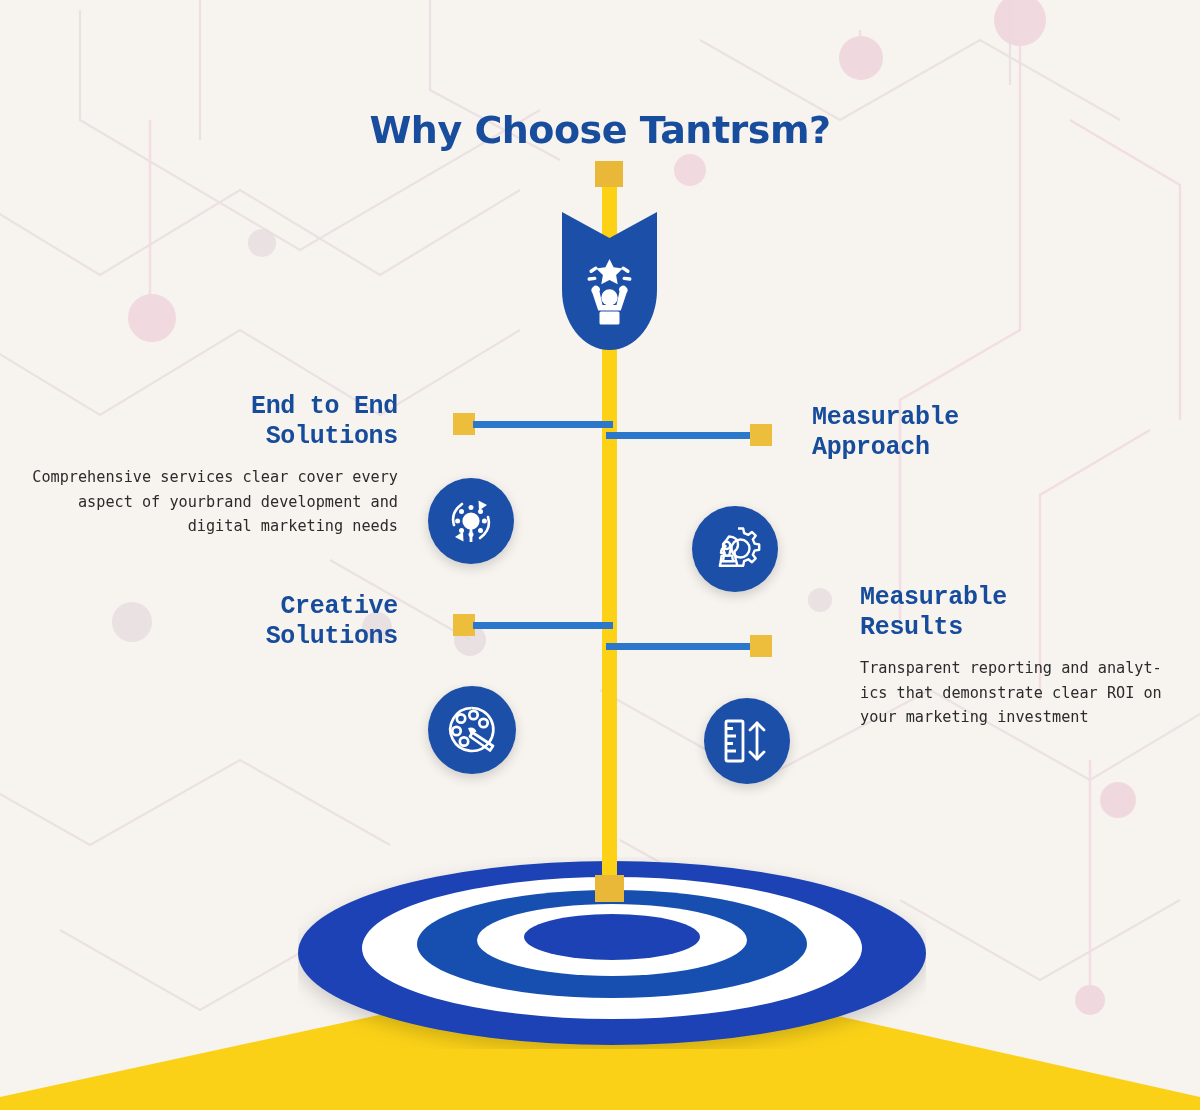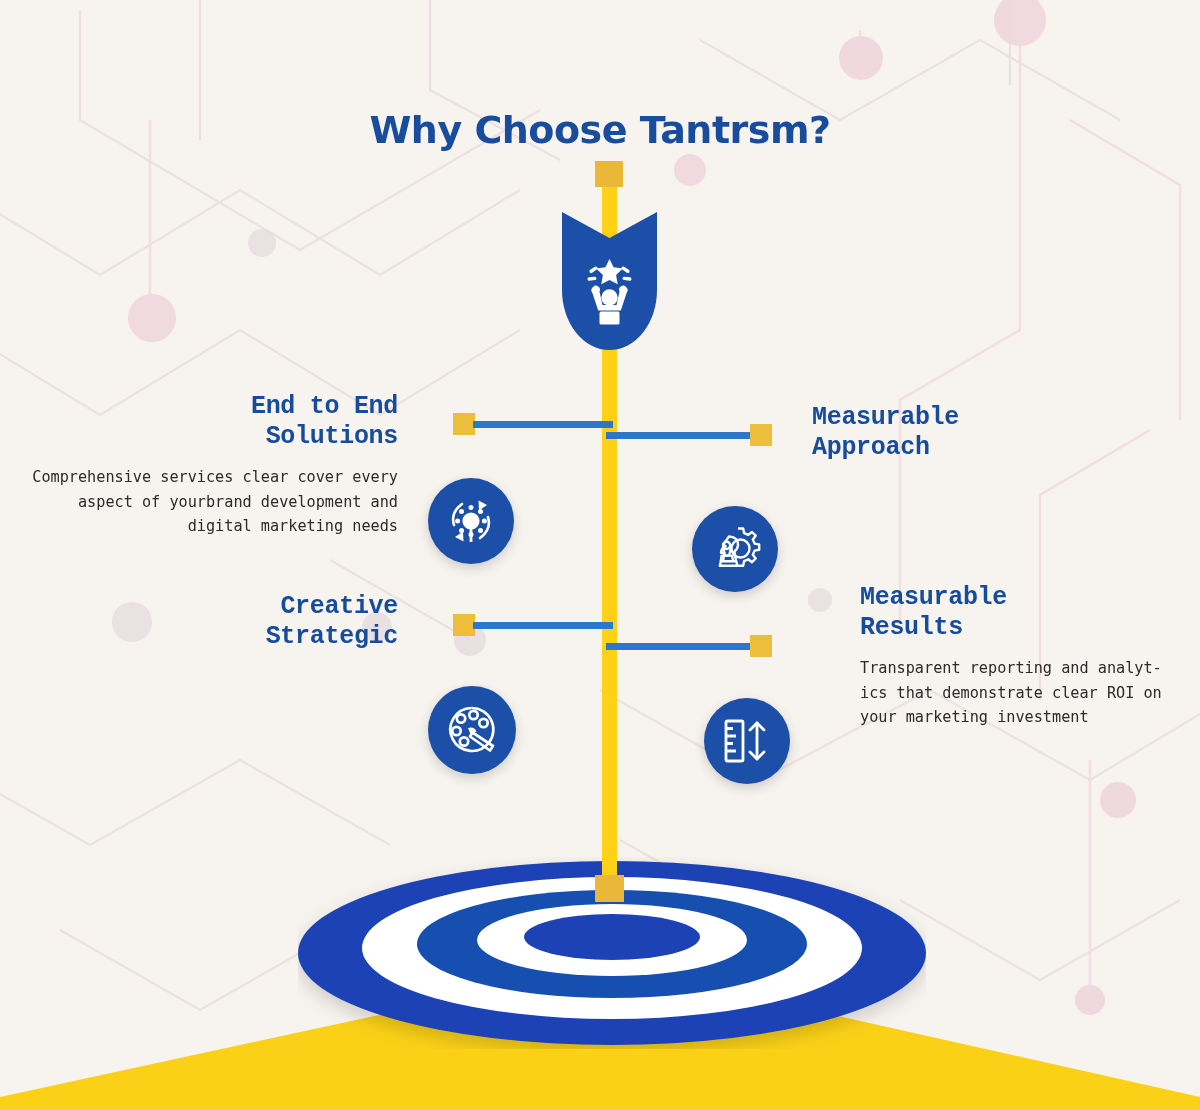--- a/index.html
+++ b/index.html
@@ -259,21 +259,21 @@
   <div class="feature align-right" id="feat-end-to-end">
     <div class="feature-title">End to End
 Solutions</div>
     <div class="feature-body">Comprehensive services clear cover every
 aspect of yourbrand development and
 digital marketing needs</div>
   </div>
 
   <div class="feature align-right" id="feat-creative">
     <div class="feature-title">Creative
-Strategic</div>
+Solutions</div>
   </div>
 
   <div class="feature align-left" id="feat-strategic">
     <div class="feature-title">Measurable
 Approach</div>
   </div>
 
   <div class="feature align-left" id="feat-measurable">
     <div class="feature-title">Measurable
 Results</div>

